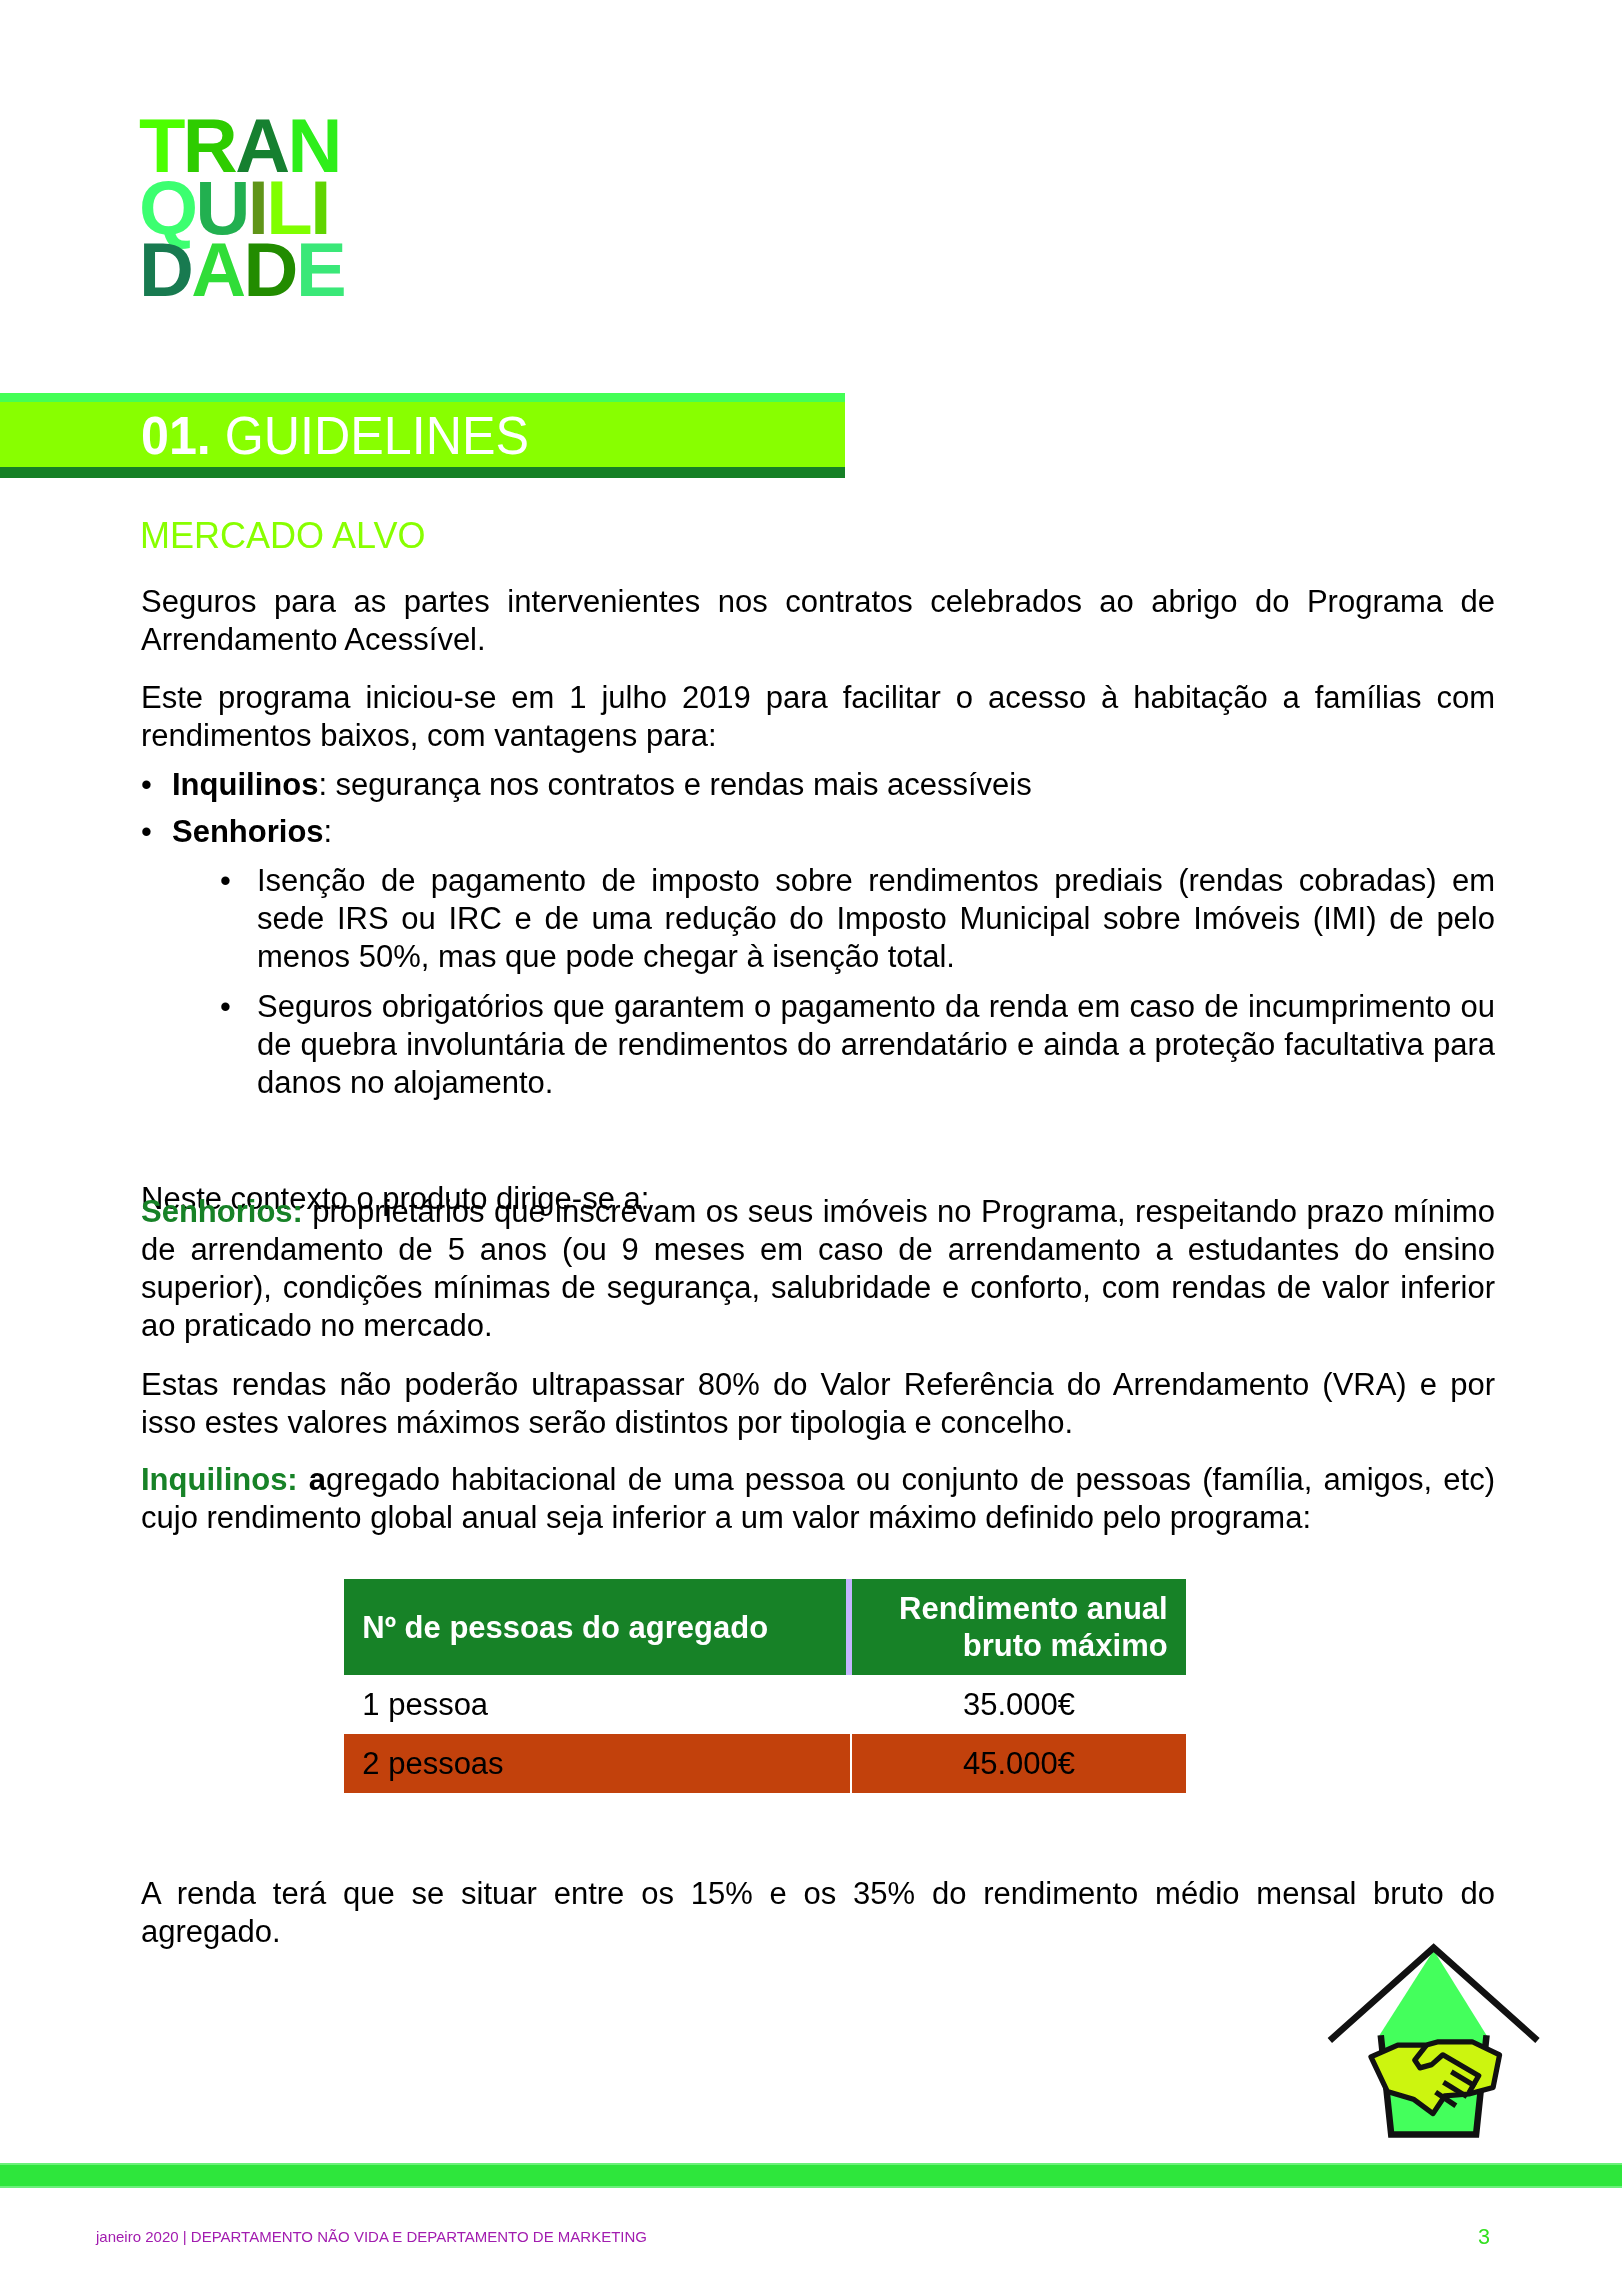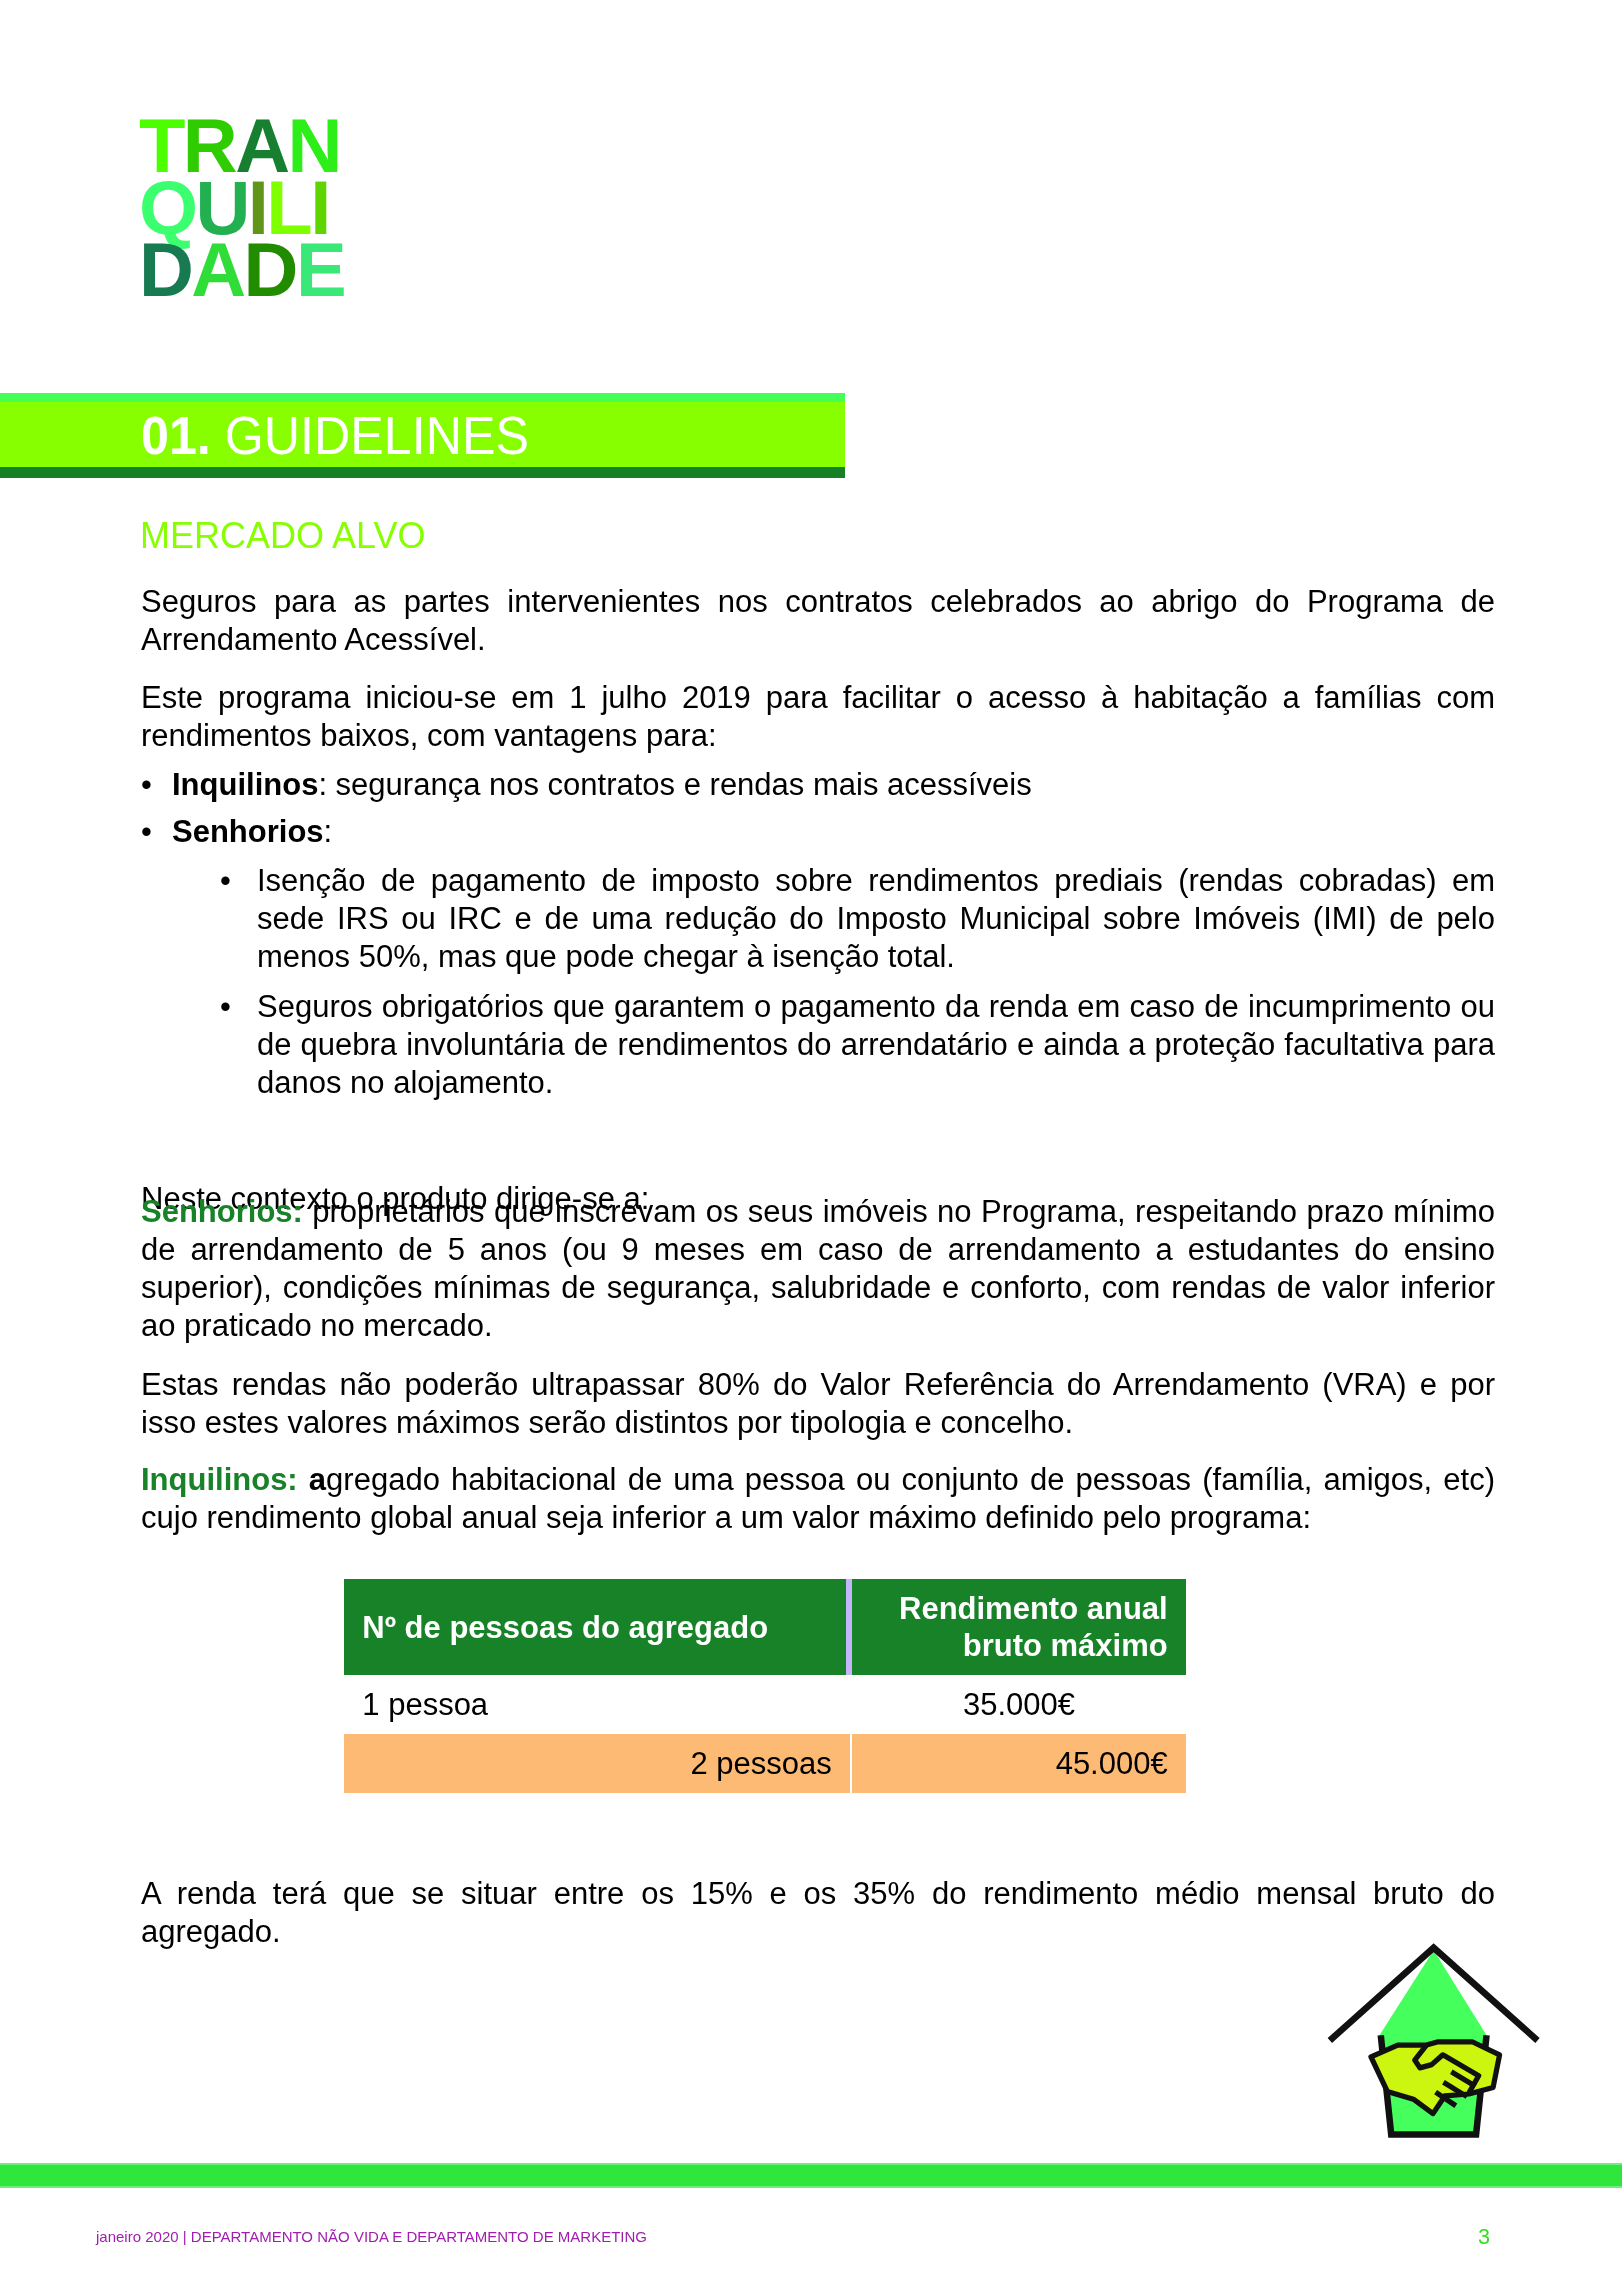--- a/index.html
+++ b/index.html
@@ -32,21 +32,21 @@
   .green-label { color:#178227; font-weight:700; }
 
   
   .tbl { left:344px; top:1579px; width:842px; border-collapse:separate; border-spacing:0; font-size:31px; }
   .tbl th { background:#178227; color:#ffffff; font-weight:700; height:96px; line-height:37px; padding:0 18.3px; }
   .tbl th.c1 { text-align:left; width:508px; box-sizing:border-box; border-right:6px solid #c4b5fd;margin-left:24px; }
   .tbl th.c2 { text-align:right; }
   .tbl td { height:59px; padding:0 18.3px; line-height:37px; }
   .tbl td.c1 { text-align:left; border-right:2px solid transparent; }
   .tbl td.c2 { text-align:center;margin-top:8px; }
-  .tbl tr.alt td { background:#fdba74;text-align:right; }
+  .tbl tr.alt td { background:#c2410c; }
   .tbl tr.alt td.c1 { border-right:2px solid #ffffff; }
 
   
   .fband { left:0; top:2163px; width:1623px; height:25px; background:#2EE63C;
            border-top:2px solid #6BF07A; border-bottom:2px solid #6BF07A; box-sizing:border-box; }
   .ftext { left:96px; top:2224px; font-size:15px; line-height:26px; color:#a21caf; white-space:nowrap; }
   .fpage { left:1478px; top:2224px; font-size:21.6px; line-height:26px; color:#33E020; }
 
   .house { left:1322px; top:1937px; width:222px; height:203px; }
 </style>

